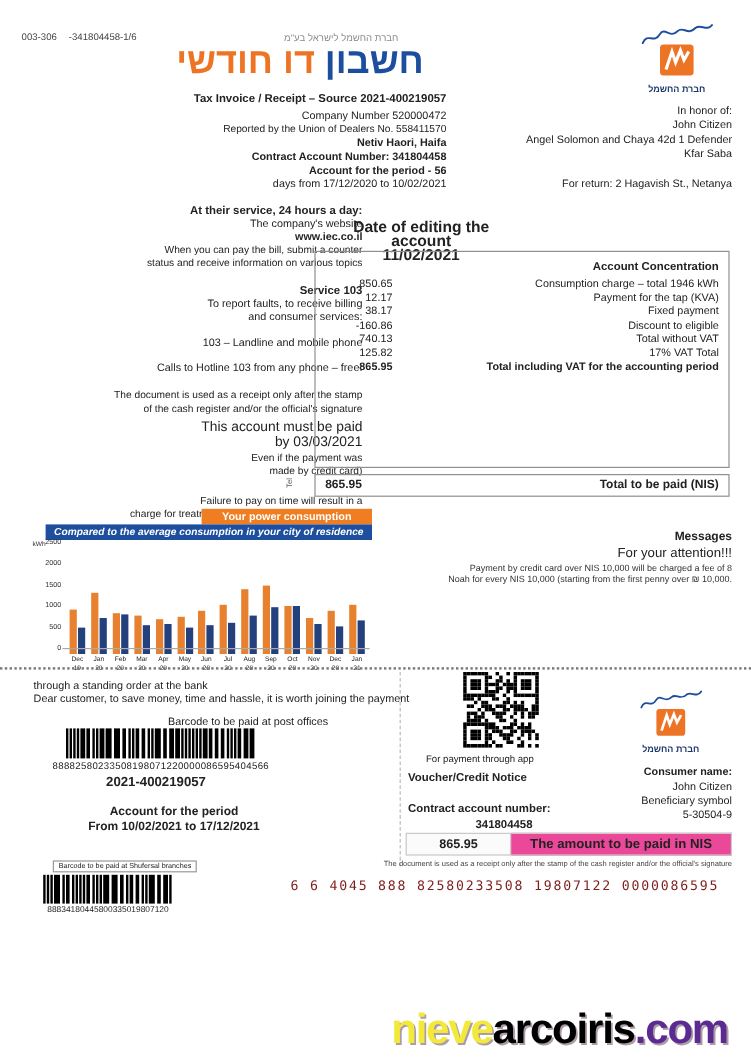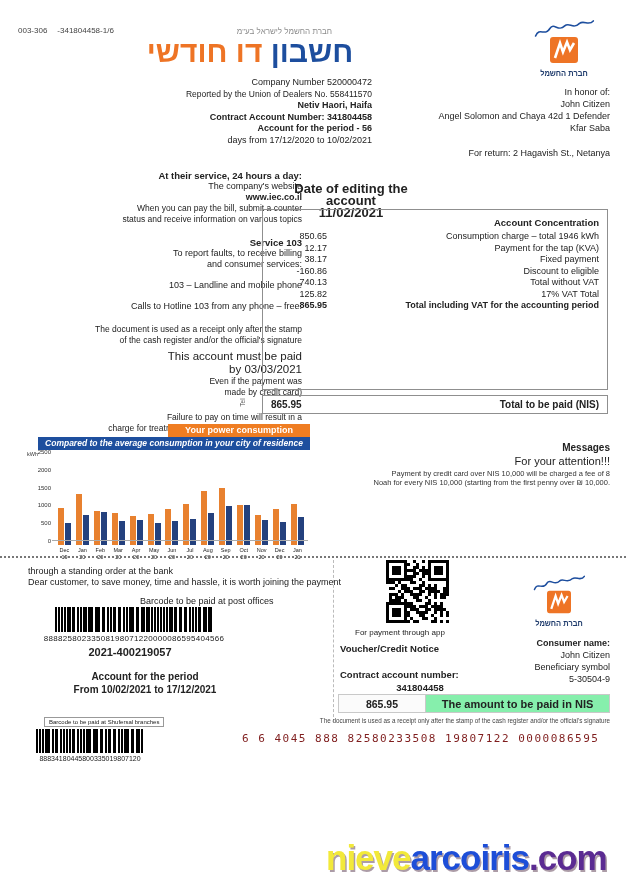--- a/index.html
+++ b/index.html
@@ -88,49 +88,50 @@
   .qr-cell.qb{background:#000;}
   .qr-label{font-size:8px;margin-top:5px;color:#222;}
 
   .consumer{right:16px;top:637px;text-align:right;font-size:9px;line-height:12px;}
   .voucher{left:340px;top:643px;font-weight:bold;font-size:9.5px;}
   .contract-label{left:340px;top:669px;font-weight:bold;font-size:9.5px;}
   .contract-number{left:340px;top:682px;width:160px;text-align:center;font-weight:bold;font-size:9.5px;}
   .amount-row{left:338px;top:694px;width:272px;height:19px;display:flex;}
   .amount-cell{width:88px;background:#fbfbfb;border:1px solid #c9c9c9;box-sizing:border-box;display:flex;align-items:center;
                justify-content:center;font-weight:bold;font-size:10.5px;}
-  .amount-label-cell{flex:1;background:#86efac;border:1px solid #c9c9c9;border-left:none;box-sizing:border-box;display:flex;
+  .amount-label-cell{flex:1;background:#ec4899;border:1px solid #c9c9c9;border-left:none;box-sizing:border-box;display:flex;
                align-items:center;justify-content:center;font-weight:bold;font-size:11px;}
   .receipt-note{left:280px;top:717px;width:330px;text-align:right;font-size:6.3px;color:#444;}
 
   .shuf-label{left:44px;top:717px;border:1px solid #999;font-size:6px;padding:1px 4px;background:#fff;}
   .shuf-barcode{left:16px;top:729px;width:148px;height:24px;}
   .shuf-number{left:16px;top:755px;width:148px;text-align:center;font-size:7px;}
 
   .ocr-line{left:242px;top:732px;font-family:"DejaVu Sans Mono",monospace;font-size:11px;letter-spacing:1.5px;color:#7f1d1d;}
 
   .watermark{left:326px;top:838px;font-size:35px;font-weight:800;letter-spacing:-1px;
              text-shadow:1.5px 1.5px 0 rgba(70,35,60,0.45);}
-  .w1{color:#f2e93a;} .w2{color:#1d4ed8;} .w3{color:#5b2b92;}
+  .w1{color:#f2e93a;} .w2{color:#000000;} .w3{color:#5b2b92;}
 </style>
 </head>
 <body>
 
 <div class="page">
 
   <div class="abs doc-ref">
     <span>003-306</span><span>-341804458-1/6</span>
   </div>
 
   <div class="abs heb-company">חברת החשמל לישראל בע"מ</div>
   <div class="abs main-title" dir="rtl">
     <span class="t-blue">חשבון</span>
     <span class="t-orange">דו חודשי</span>
   </div>
   <div class="abs head-info">
+    <div class="tax">Tax Invoice / Receipt – Source 2021-400219057</div>
     <div>Company Number 520000472</div>
     <div class="dealers">Reported by the Union of Dealers No. 558411570</div>
     <div class="b">Netiv Haori, Haifa</div>
     <div class="b">Contract Account  Number: 341804458</div>
     <div class="b">Account for the period - 56</div>
     <div>days from 17/12/2020 to 10/02/2021</div>
   </div>
 
   <div class="abs logo-top logo-block">
     <svg class="logo-script" width="64" height="18" viewBox="0 0 64 18">

